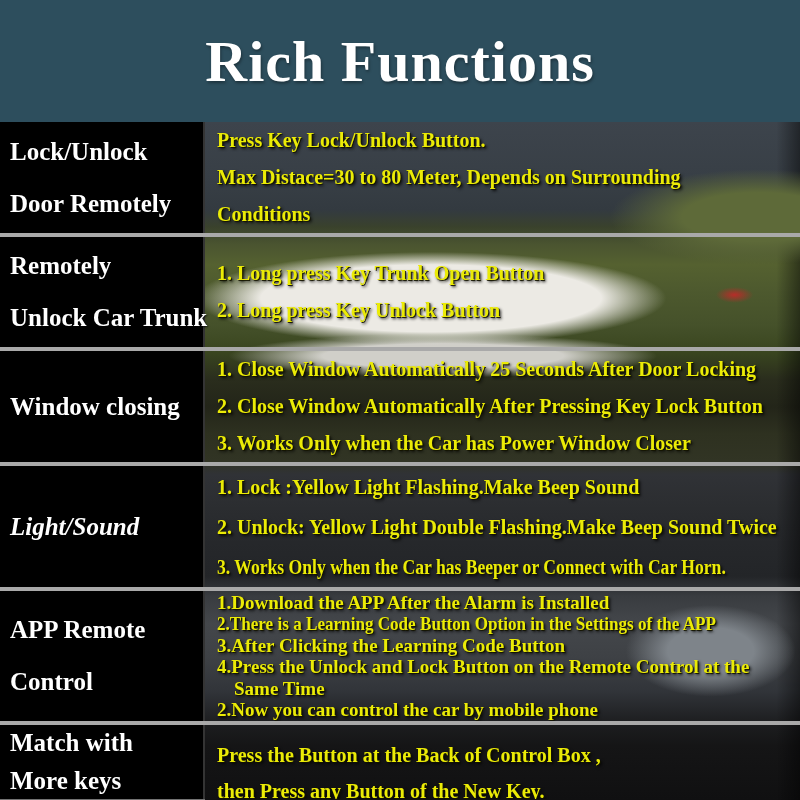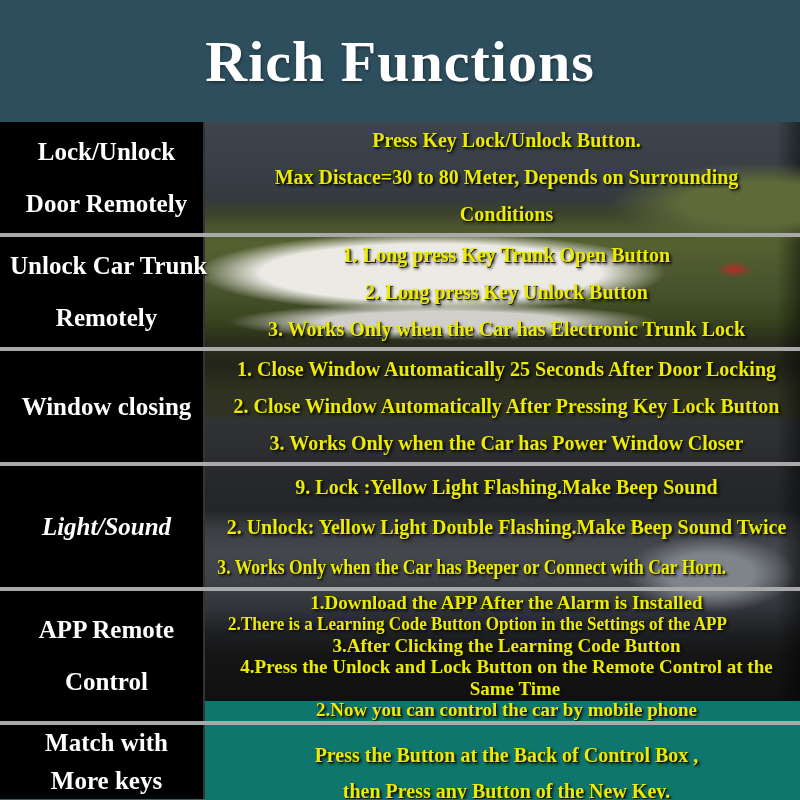--- a/index.html
+++ b/index.html
@@ -1,31 +1,31 @@
 <!DOCTYPE html>
 <html><head>
 <meta charset="utf-8">
 <style>
   html,body{margin:0;padding:0;background:#222;}
   .page{
     width:800px;height:800px;position:relative;overflow:hidden;
-    background:#0f766e;
+    background:#737373;
     font-family:"Liberation Serif","DejaVu Serif",serif;
   }
   
   .header{
     height:122px;background:#2d4e5d;
     display:flex;align-items:center;justify-content:center;
   }
   .title{
     font-size:58px;font-weight:bold;color:#ffffff;letter-spacing:1px;
     text-shadow:1px 2px 3px rgba(0,0,0,.35);
   }
   
-  .table{position:relative;height:579px;text-align:center;}
+  .table{position:relative;height:678px;}
   .photo{
     position:absolute;left:205px;top:0;right:0;bottom:0;z-index:0;
     background:
       radial-gradient(ellipse 26px 11px at 89% 25.5%, rgba(195,40,40,.9), rgba(195,40,40,0) 72%),
       radial-gradient(ellipse 52% 9% at 38% 26%, #eceae4 55%, rgba(236,234,228,0) 76%),
       radial-gradient(ellipse 45% 4% at 40% 34.5%, #d0cfc9 45%, rgba(208,207,201,0) 80%),
       radial-gradient(ellipse 19% 9% at 85% 78%, #7e848a 38%, rgba(126,132,138,0) 75%),
       radial-gradient(ellipse 32% 9% at 93% 14%, #5e6a39 40%, rgba(94,106,57,0) 78%),
       linear-gradient(90deg, rgba(0,0,0,0) 96%, rgba(0,0,0,.45) 100%),
       linear-gradient(180deg,
@@ -91,27 +91,26 @@
       <div class="right">
         <div>Press Key Lock/Unlock Button.</div>
         <div>Max Distace=30 to 80 Meter, Depends on Surrounding</div>
         <div>Conditions</div>
       </div>
     </div>
     <div class="sep"></div>
 
     <div class="row r2">
       <div class="left">
+        <div>Remotely</div>
         <div>Unlock Car Trunk</div>
-        <div>Remotely</div>
       </div>
       <div class="right">
         <div>1. Long press Key Trunk Open Button</div>
         <div>2. Long press Key Unlock Button</div>
-        <div>3. Works Only when the Car has Electronic Trunk Lock</div>
       </div>
     </div>
     <div class="sep"></div>
 
     <div class="row r3">
       <div class="left">
         <div>Window closing</div>
       </div>
       <div class="right">
         <div>1. Close Window Automatically 25 Seconds After Door Locking</div>
@@ -119,21 +118,21 @@
         <div>3. Works Only when the Car has Power Window Closer</div>
       </div>
     </div>
     <div class="sep"></div>
 
     <div class="row r4">
       <div class="left">
         <div>Light/Sound</div>
       </div>
       <div class="right">
-        <div>9. Lock :Yellow Light Flashing.Make Beep Sound</div>
+        <div>1. Lock :Yellow Light Flashing.Make Beep Sound</div>
         <div>2. Unlock: Yellow Light Double Flashing.Make Beep Sound Twice</div>
         <div class="cx88">3. Works Only when the Car has Beeper or Connect with Car Horn.</div>
       </div>
     </div>
     <div class="sep"></div>
 
     <div class="row r5">
       <div class="left">
         <div>APP Remote</div>
         <div>Control</div>

